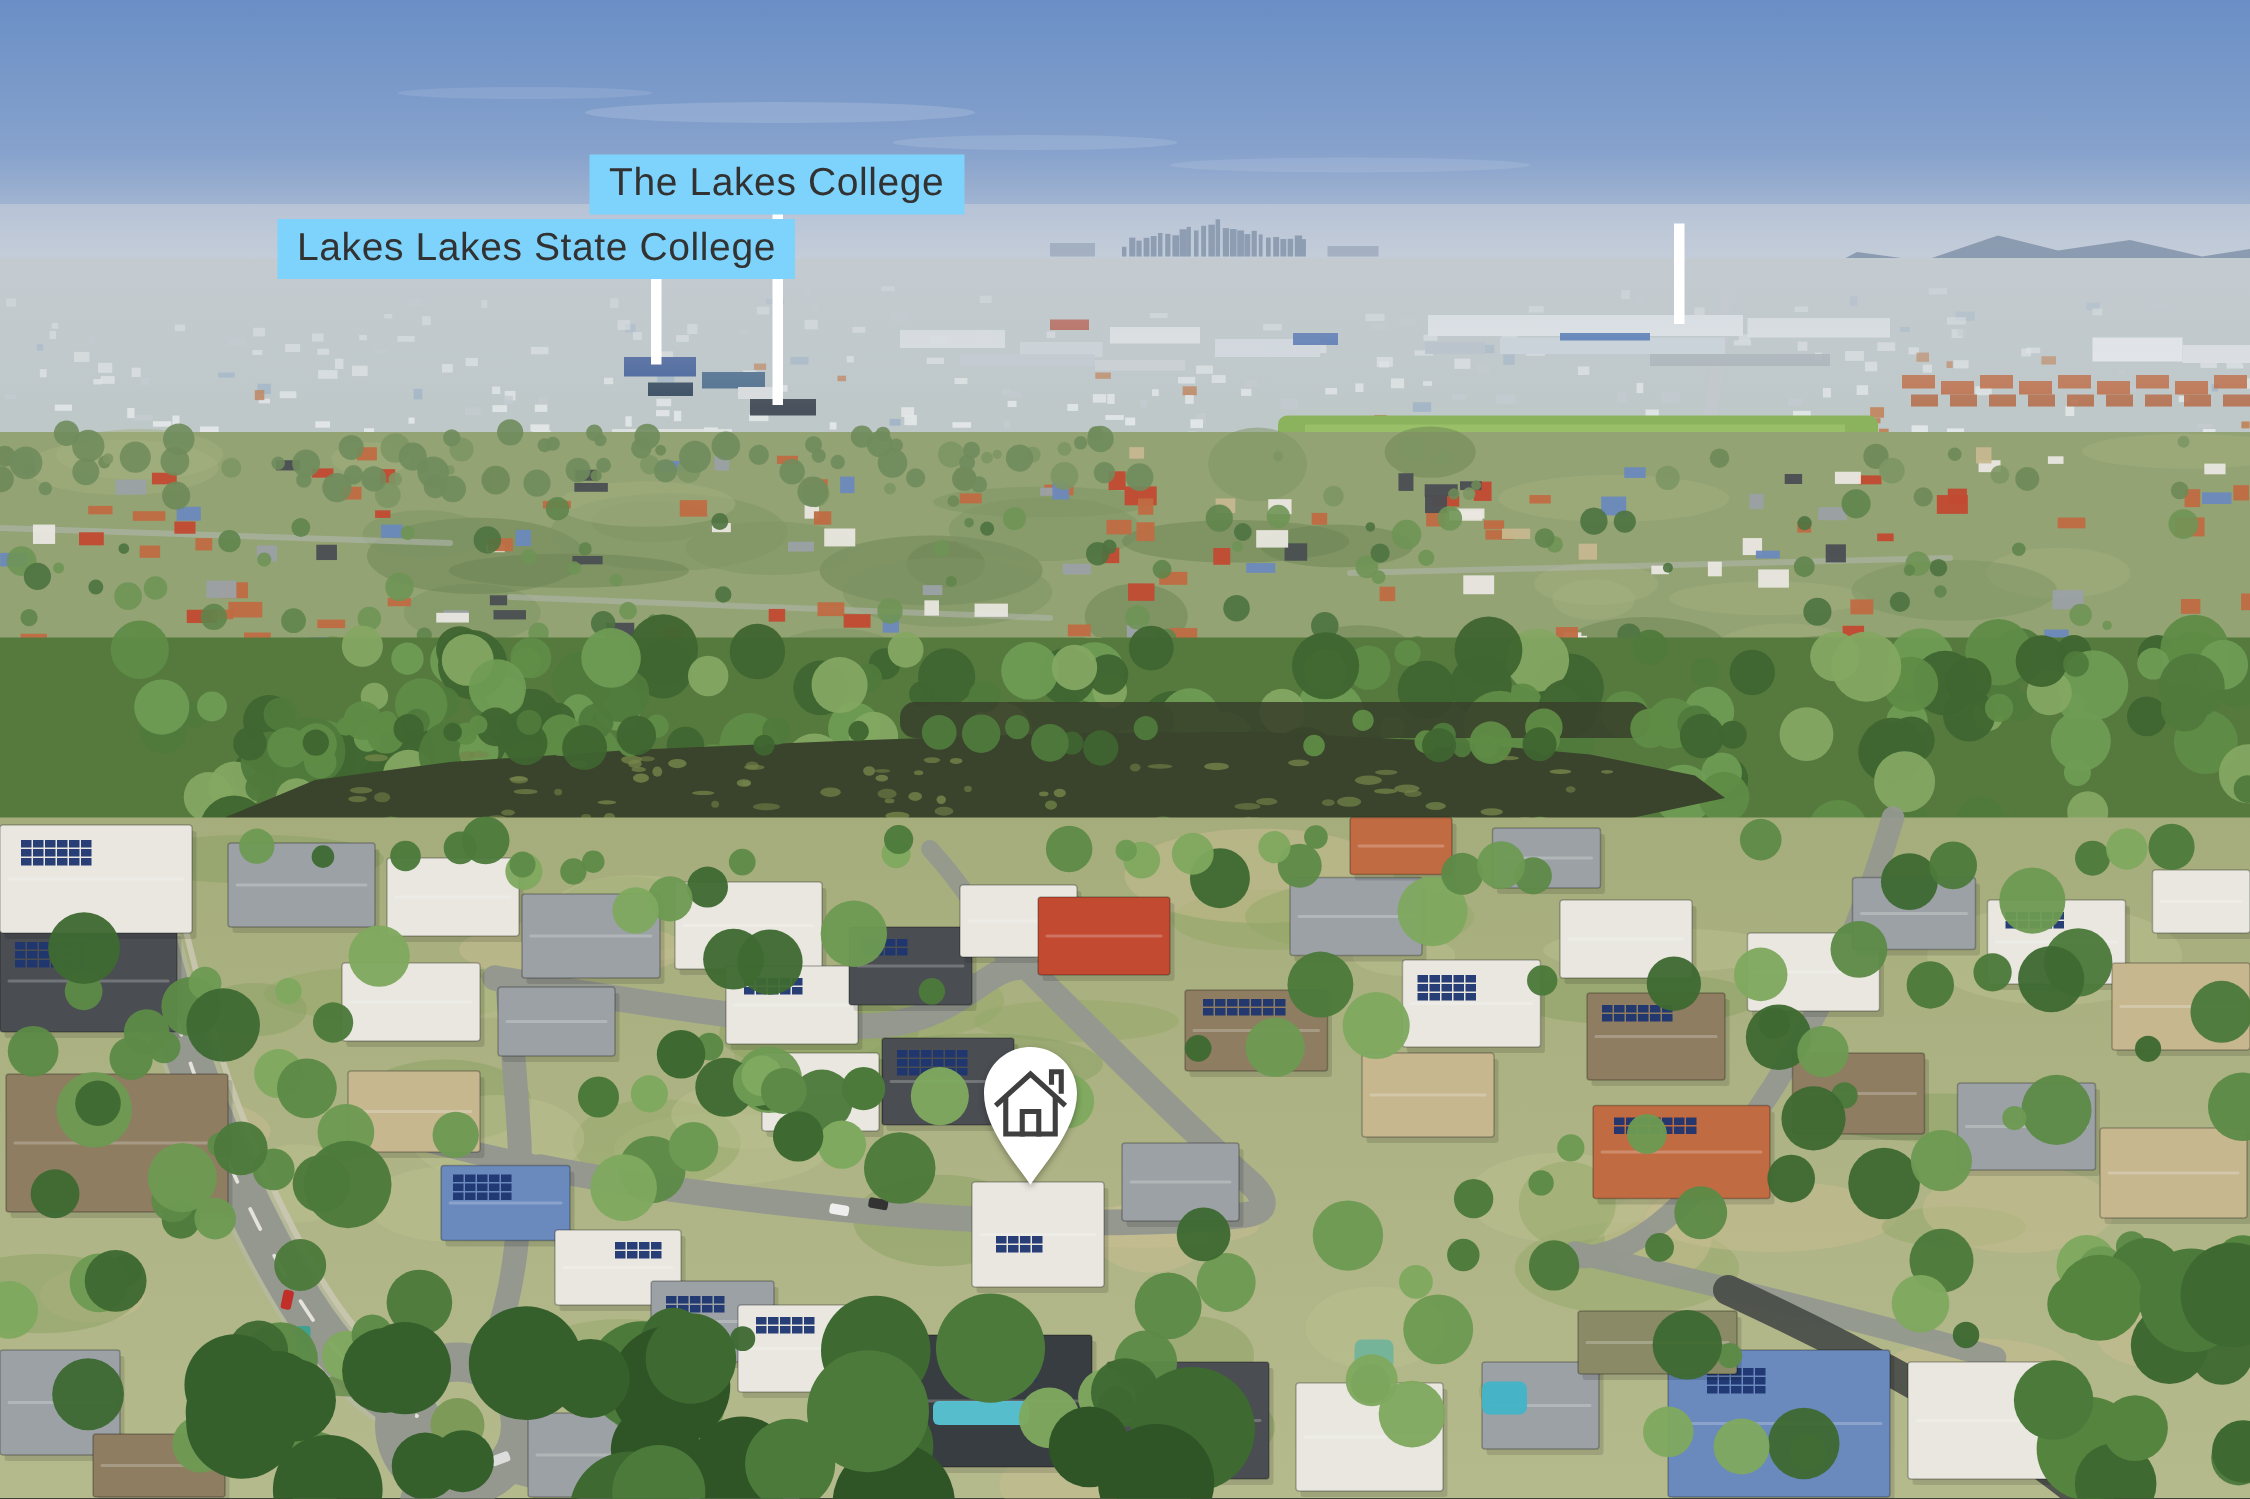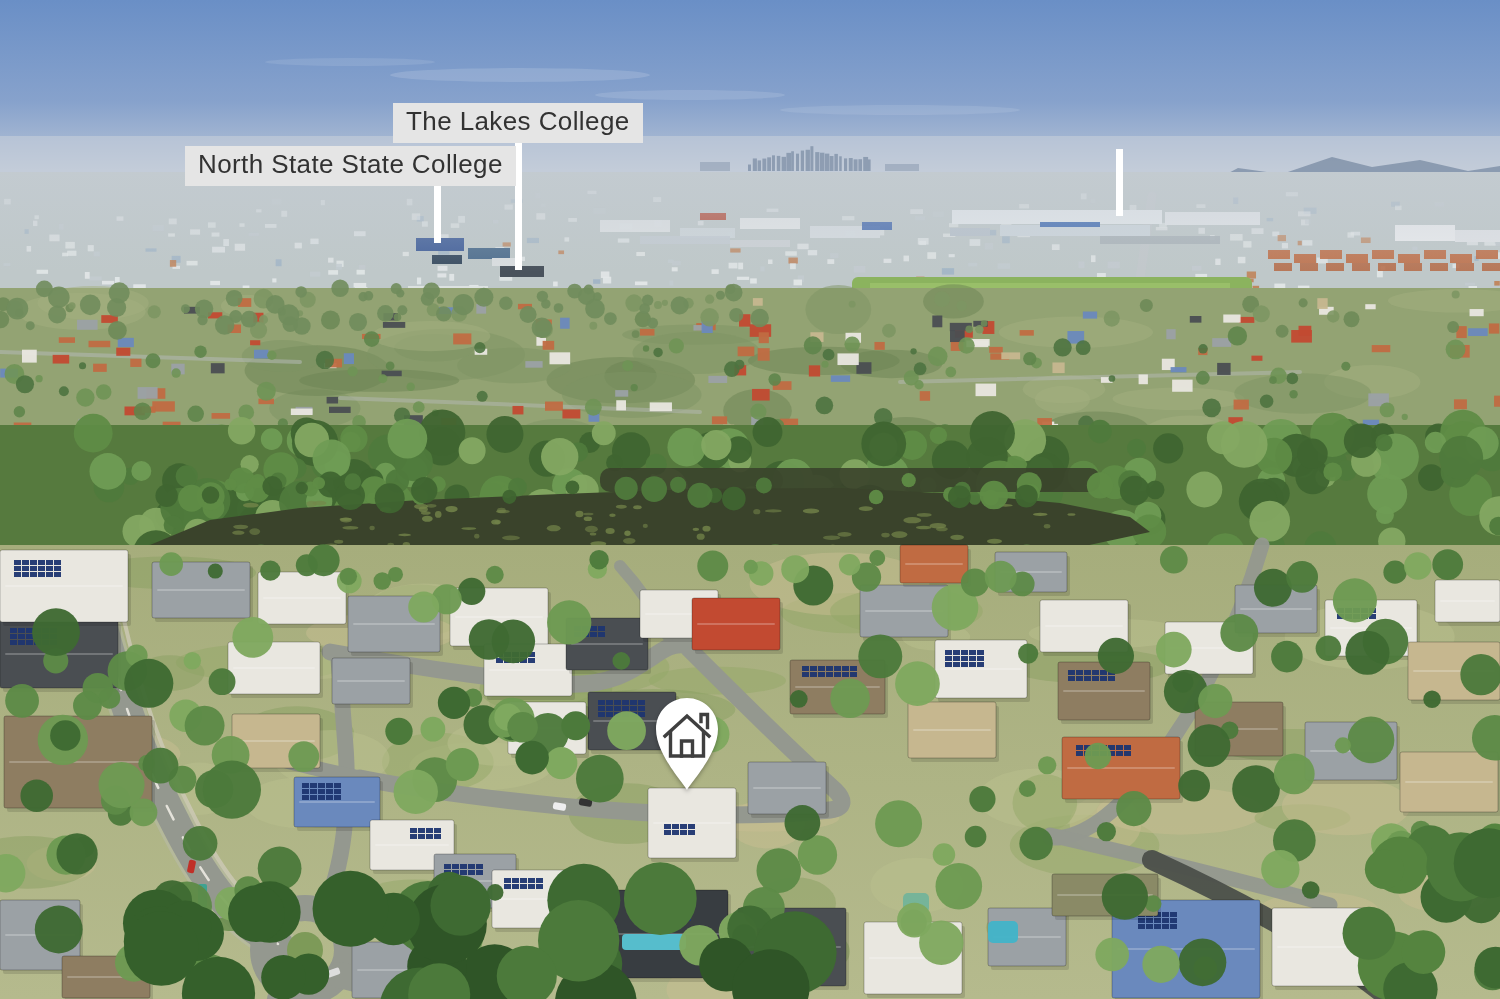--- a/index.html
+++ b/index.html
@@ -1,19 +1,19 @@
 <!DOCTYPE html>
 <html><head>
 <meta charset="utf-8">
 <style>
   html,body{margin:0;padding:0;background:#1b1b1b;}
   #stage{position:relative;width:1500px;height:999px;overflow:hidden;
          font-family:"Liberation Sans",sans-serif;}
   #stage svg.art{position:absolute;left:0;top:0;display:block;}
-  .map-label{position:absolute;background:#e5e5e5;color:#323232;font-size:26px;
+  .map-label{position:absolute;background:#7dd3fc;color:#323232;font-size:26px;
              letter-spacing:.4px;padding:4px 13px 7px;white-space:nowrap;z-index:30;
              line-height:1.1;}
   .leader-line{position:absolute;background:#ffffff;z-index:20;}
   #pin{position:absolute;width:90px;height:100px;z-index:25;
        filter:drop-shadow(0 2px 2px rgba(0,0,0,.30));}
 </style>
 </head>
 <body>
 
 <div id="stage">
@@ -1750,21 +1750,21 @@
       <circle cx="1417.881618370302" cy="565.9562963866629" r="13.801471611950547" fill="#7fa95f" opacity="0.95"></circle>
       <circle cx="215.29161895159632" cy="571.0843135691248" r="7.530479572946206" fill="#3e6a32" opacity="0.95"></circle>
       <circle cx="974.8980745207518" cy="582.5437567639165" r="14.023871812969446" fill="#5d8a47" opacity="0.95"></circle>
       <circle cx="171.18632944766432" cy="564.1288850088604" r="11.770403259899467" fill="#6d9a52" opacity="0.95"></circle>
       <circle cx="348.33256469573826" cy="576.3599669160321" r="8.669413057854399" fill="#5d8a47" opacity="0.95"></circle>
       <circle cx="1022.1670243190601" cy="583.9164516176097" r="12.416190652642399" fill="#5d8a47" opacity="0.95"></circle>
       <circle cx="1000.694383168593" cy="576.7581774429418" r="15.980872746324167" fill="#6d9a52" opacity="0.95"></circle>
     </svg>
 
   <div class="map-label" style="left: 185px; top: 146px;">
-    <span>North State State College</span>
+    <span>Lakes Lakes State College</span>
   </div>
   <div class="map-label" style="left: 393px; top: 103px;">
     <span>The Lakes College</span>
   </div>
 
   <div class="leader-line" style="left: 433.5px; top: 182px; width: 7px; height: 61px;"></div>
   <div class="leader-line" style="left: 514.5px; top: 134px; width: 7px; height: 136px;"></div>
   <div class="leader-line" style="left: 1115.5px; top: 149px; width: 7px; height: 67px;"></div>
 
   <svg id="pin" viewBox="0 0 90 100" style="left: 642px; top: 694px;">

